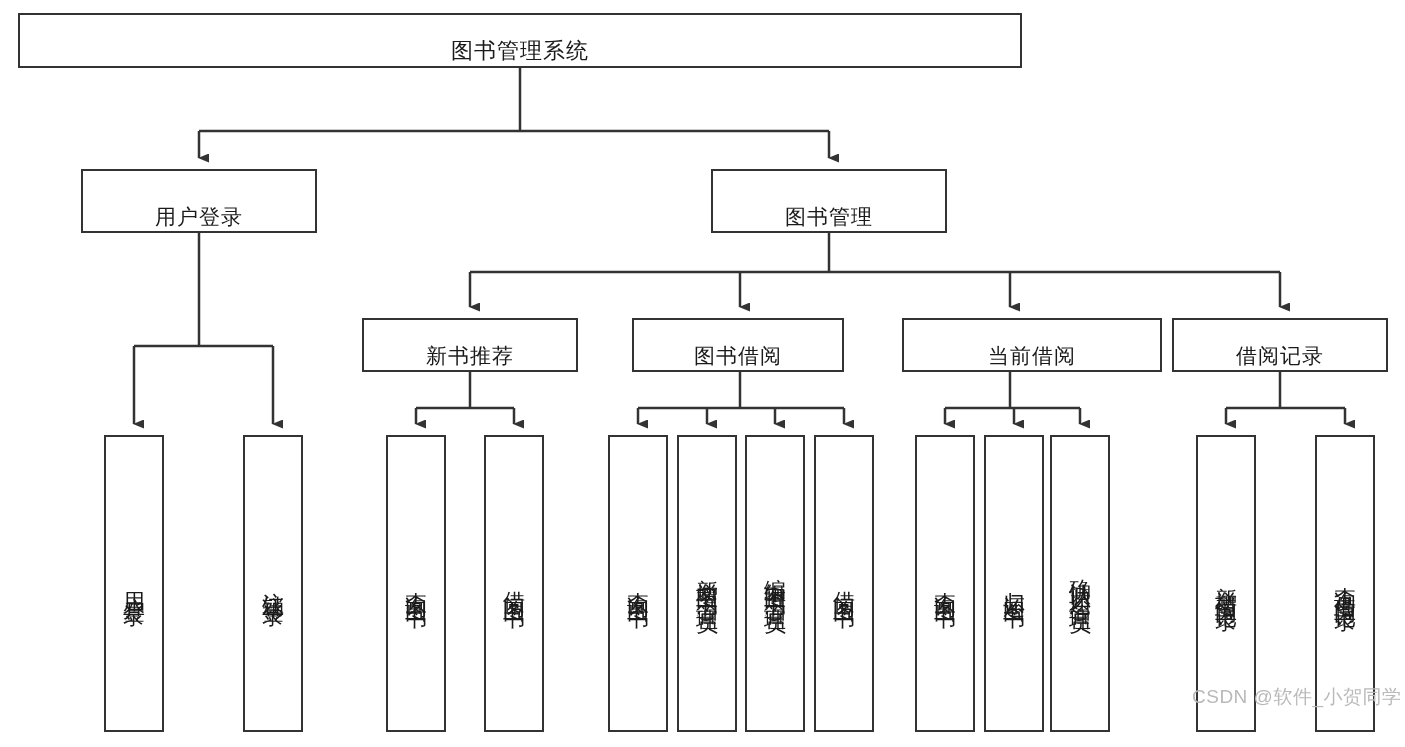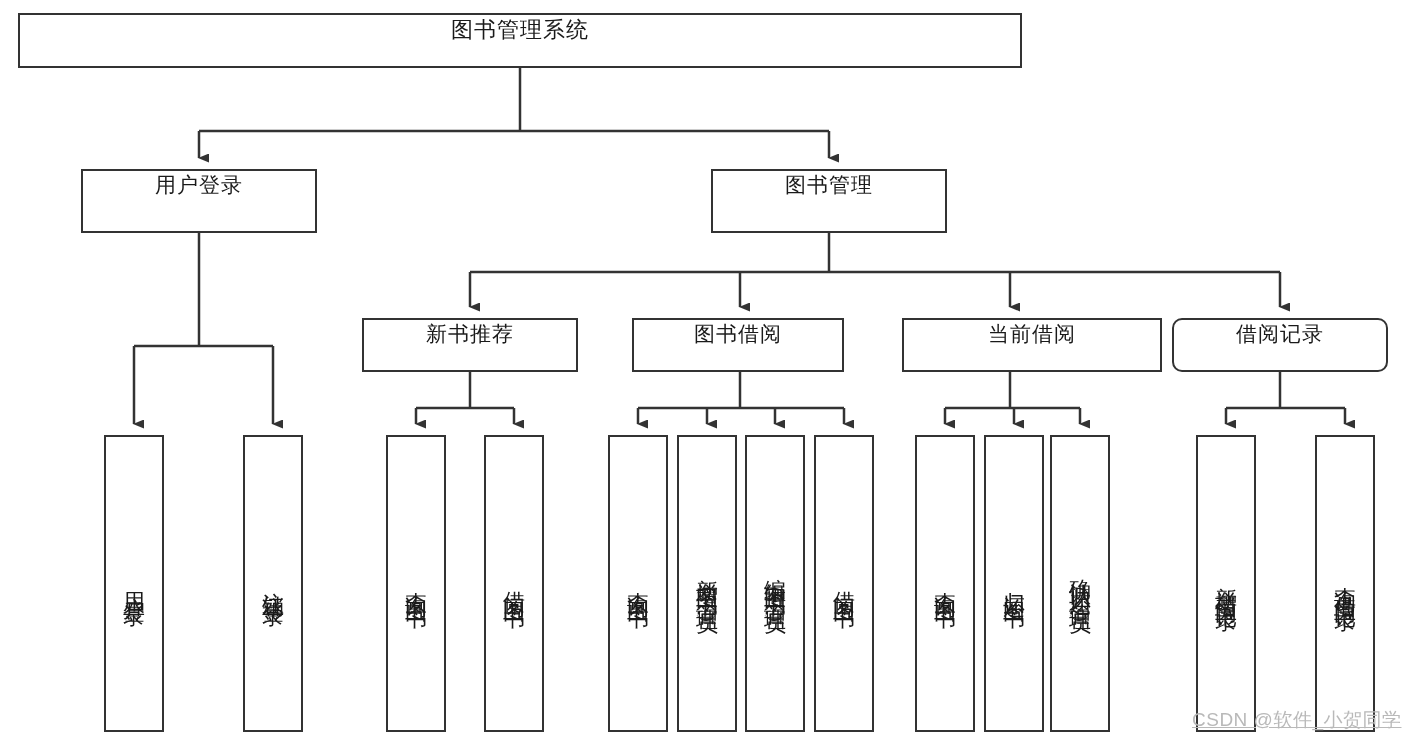--- a/index.html
+++ b/index.html
@@ -24,21 +24,21 @@
     top: 0;
     width: 1405px;
     height: 747px;
   }
   .node {
     position: absolute;
     box-sizing: border-box;
     background: #ffffff;
     border: 2px solid #333333;
     display: flex;
-    align-items: flex-start;
+    align-items: flex-end;
     justify-content: center;
     color: #1a1a1a;
   }
   .node-h {
     font-size: 21px;
     letter-spacing: 1px;
     white-space: nowrap;
   }
   .node-root {
     font-size: 22px;
@@ -151,21 +151,21 @@
 
   <div class="node node-h" style="left:711px; top:169px; width:236px; height:64px;">
     <span>图书管理</span>
   </div>
   <div class="node node-h" style="left:632px; top:318px; width:212px; height:54px;">
     <span>图书借阅</span>
   </div>
   <div class="node node-h" style="left:902px; top:318px; width:260px; height:54px;">
     <span>当前借阅</span>
   </div>
-  <div class="node node-h" style="left:1172px; top:318px; width:216px; height:54px;border-radius:10px;">
+  <div class="node node-h" style="left:1172px; top:318px; width:216px; height:54px;">
     <span>借阅记录</span>
   </div>
 
   <div class="node node-v" style="left:104px; top:435px; width:60px; height:297px;">
     <span class="vtext">用户登录</span>
   </div>
   <div class="node node-v" style="left:243px; top:435px; width:60px; height:297px;">
     <span class="vtext">注销登录</span>
   </div>
 
@@ -199,15 +199,15 @@
     <span class="vtext">确认归还（管理员）</span>
   </div>
 
   <div class="node node-v" style="left:1196px; top:435px; width:60px; height:297px;">
     <span class="vtext">新增借阅记录</span>
   </div>
   <div class="node node-v" style="left:1315px; top:435px; width:60px; height:297px;">
     <span class="vtext">查询借阅记录</span>
   </div>
 
-  <div class="watermark" style="left:1192px; top:707px;text-decoration:underline;">CSDN @软件_小贺同学</div>
+  <div class="watermark" style="left:1192px; top:684px;">CSDN @软件_小贺同学</div>
 
 </div>
 
 </body></html>

